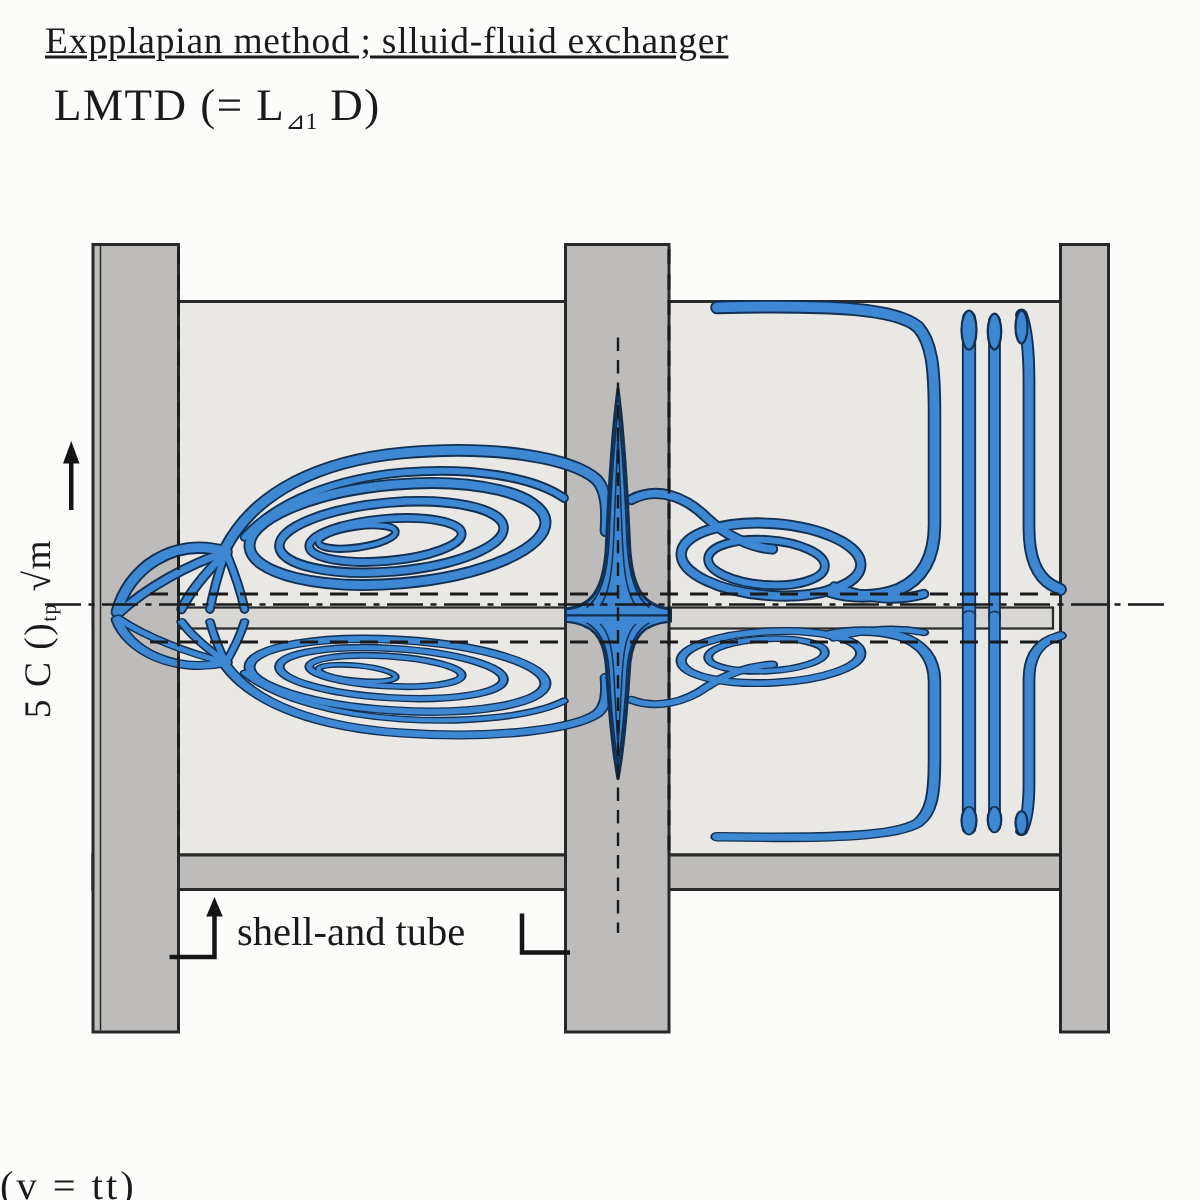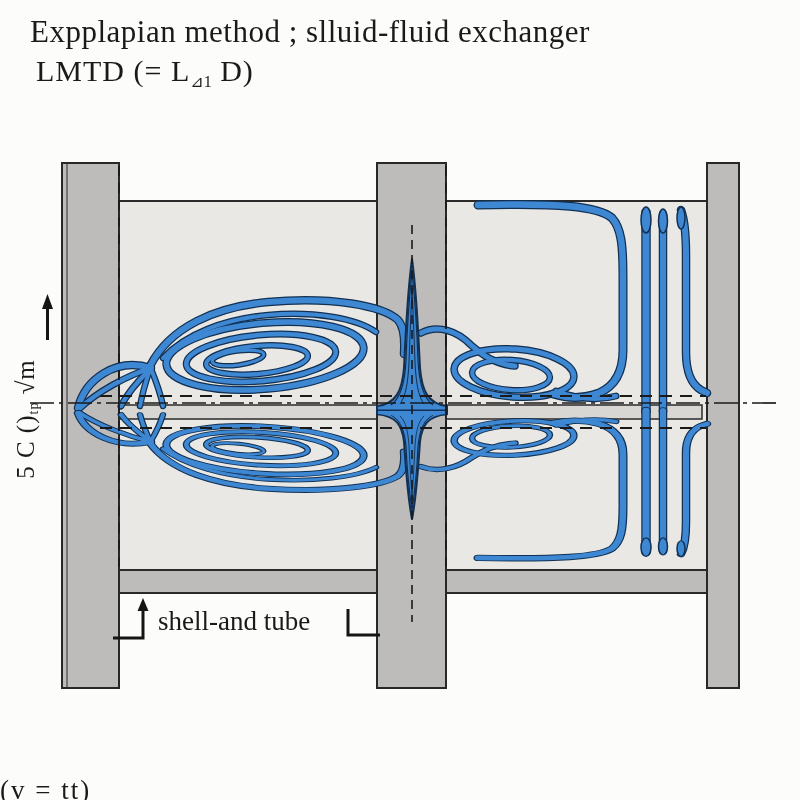--- a/index.html
+++ b/index.html
@@ -3,21 +3,21 @@
 <meta charset="utf-8">
 <style>
   :root{
     --flow-blue:#3d87d3; --flow-outline:#123052; --column-gray:#bdbcba;
     --interior-gray:#e9e8e4; --band-gray:#d8d7d3; --ink:#1a1a1a; --background:#fcfcfa;
   }
   html,body{margin:0;padding:0;}
   body{width:800px;height:800px;position:relative;background:var(--background);
        font-family:"Liberation Serif","DejaVu Serif",serif;color:var(--ink);overflow:hidden;}
   .abs{position:absolute;}
-  .title{left:30px;top:14px;font-size:31px;letter-spacing:.5px;white-space:nowrap;}
+  .title{left:30px;top:14px;font-size:25px;letter-spacing:.5px;white-space:nowrap;text-decoration:underline;}
   .formula{left:0;top:54px;width:795px;text-align:left;font-size:30px;letter-spacing:1px;padding-left:36px;}
   .formula sub{font-size:16px;vertical-align:-6px;letter-spacing:0;}
   .yaxis{left:-67px;top:403px;width:190px;height:32px;transform:rotate(-90deg);
          font-size:25px;text-align:center;white-space:nowrap;letter-spacing:1px;}
   .yaxis .sub{font-size:14px;vertical-align:-4px;}
   .shell-label{left:158px;top:604px;font-size:27px;line-height:1.28;font-family:Liberation Serif, serif;}
   .caption{left:0;top:746px;width:800px;font-size:27px;letter-spacing:2px;margin-top:29px;}
   svg{position:absolute;left:0;top:0;}
   .guide{stroke:var(--ink);fill:none;}
   .ann{stroke:#151515;fill:none;stroke-width:3px;}

